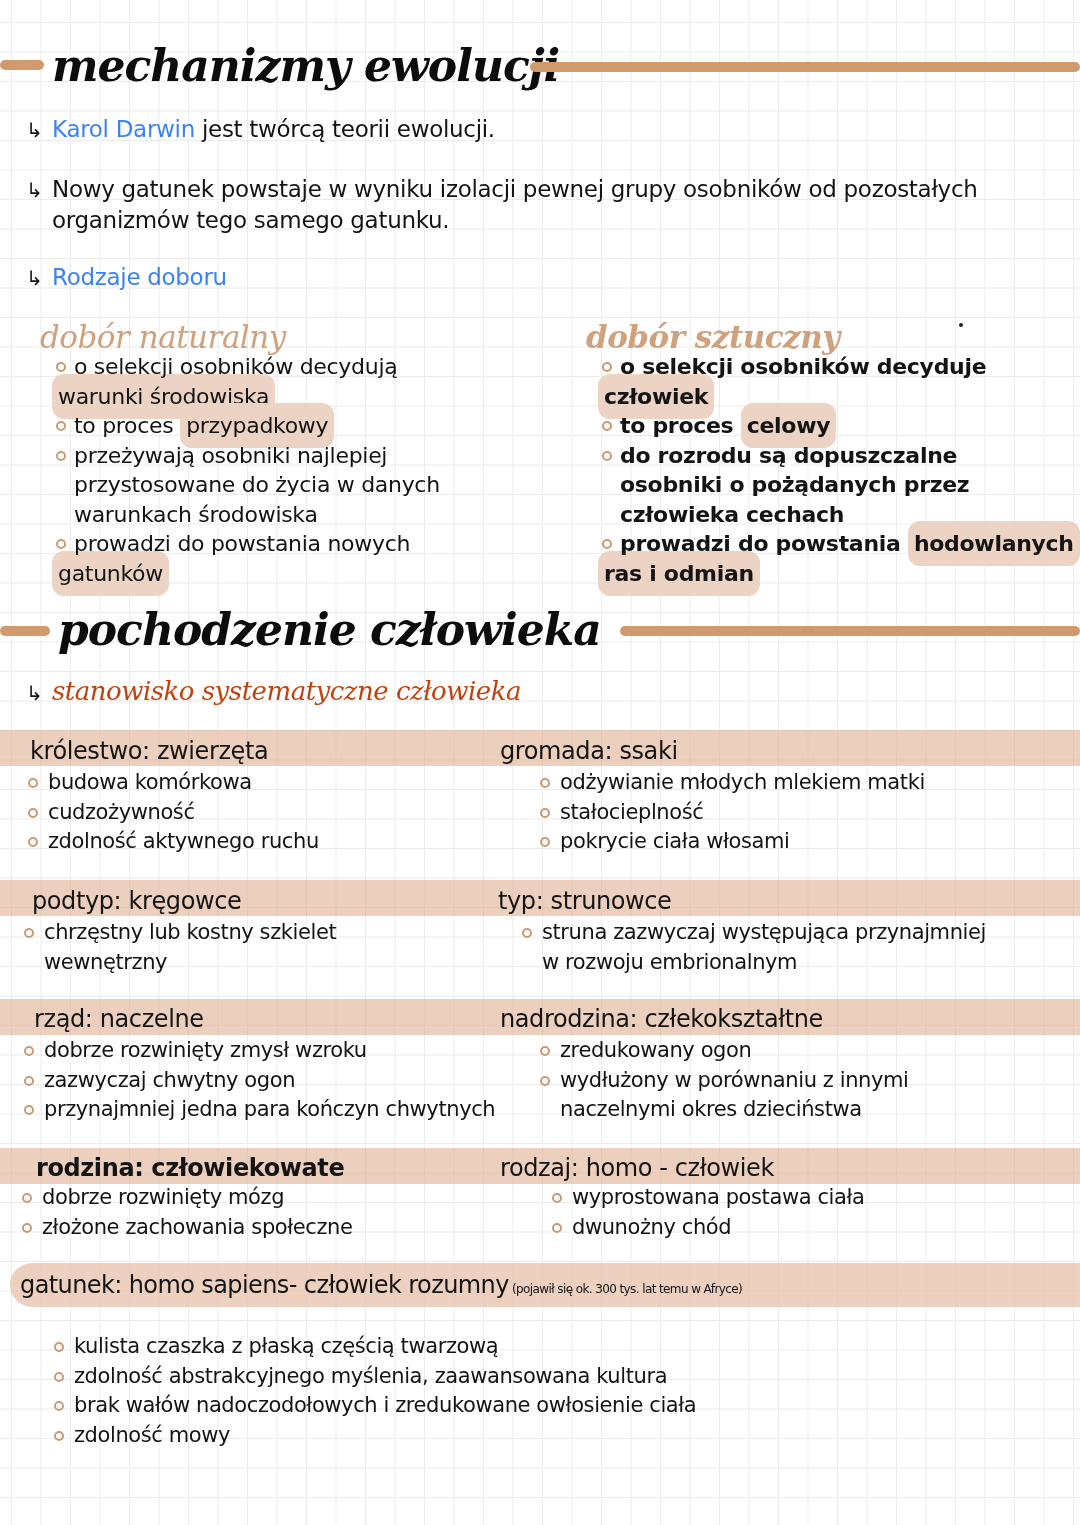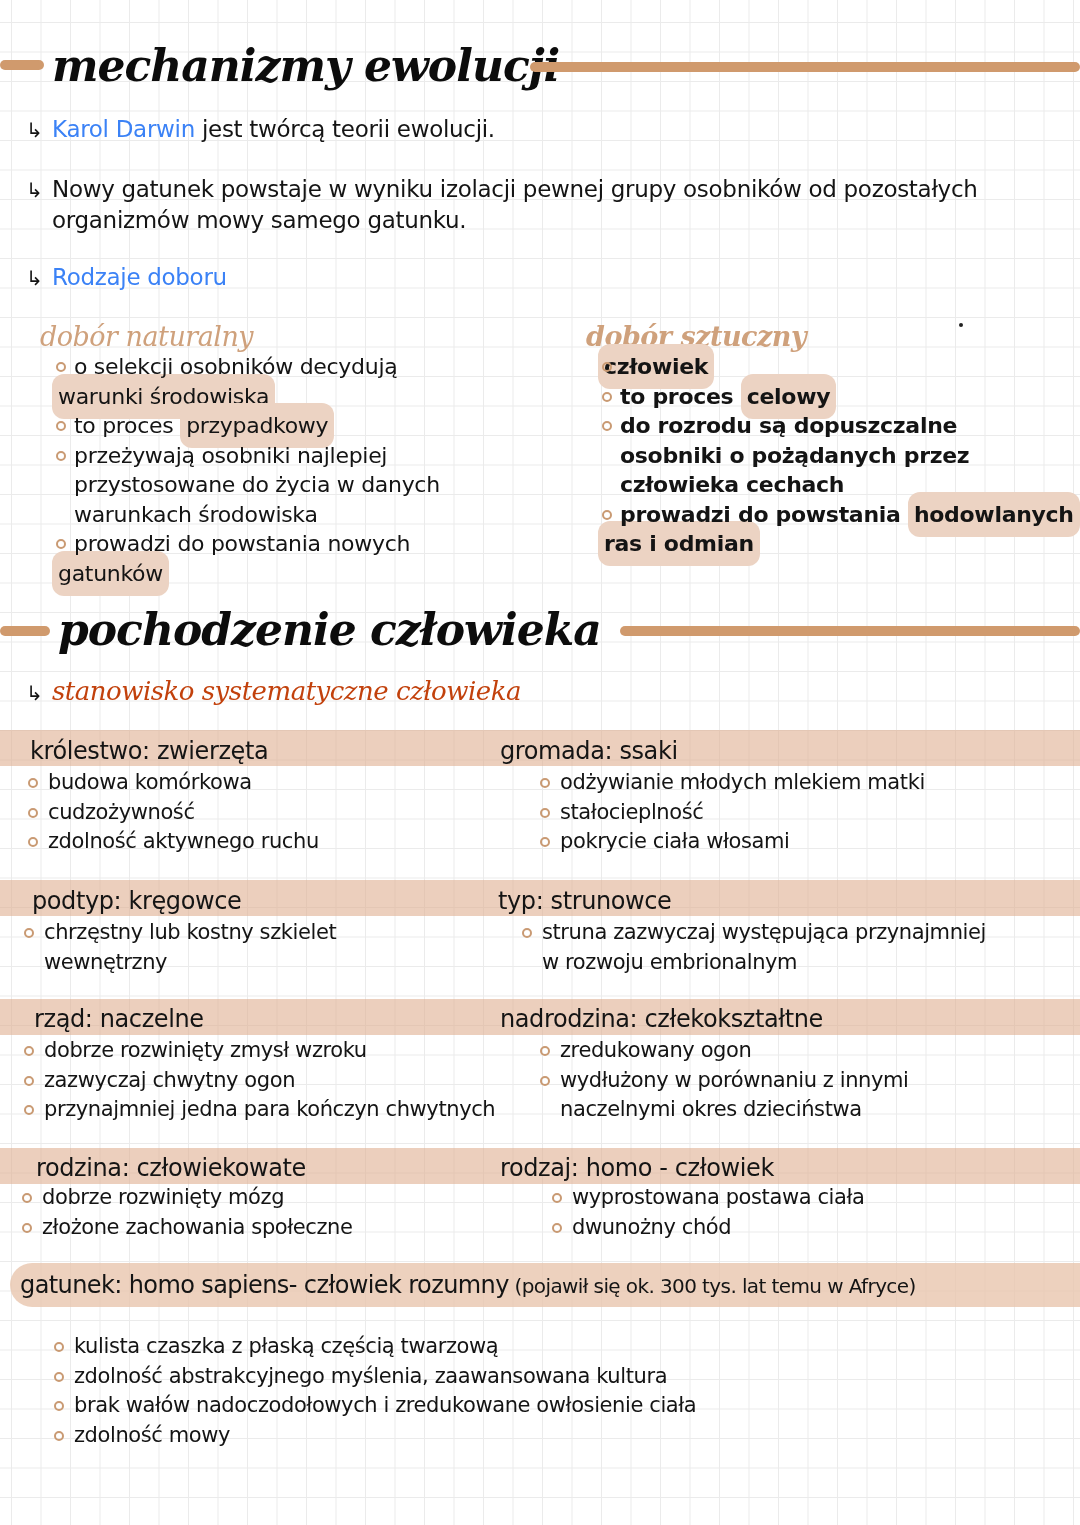--- a/index.html
+++ b/index.html
@@ -57,21 +57,21 @@
     
     .col {
       position: absolute;
       font-size: 22px; line-height: 29.5px;
       letter-spacing: -0.3px;
     }
     .col-title {
       font-family: "DejaVu Serif", serif;
       font-style: italic;
       color: #cfa17c;
-      font-size: 27px;
+      font-size: 31px;
       line-height: 30px;
       margin-left: -14px;
       letter-spacing: -0.5px;
     }
     .bullet {
       position: relative;
       padding-left: 20px;
       white-space: nowrap;
     }
     .bullet .dot {
@@ -108,21 +108,21 @@
       position: absolute; left: 10px; width: 1070px; height: 44px;
       background: rgba(232, 196, 172, 0.78);
       border-radius: 22px 0 0 22px;
     }
     .species-text {
       position: absolute; left: 20px;
       font-size: 24px; line-height: 44px;
       white-space: nowrap;
       letter-spacing: -0.6px;
     }
-    .species-note { font-size: 20px; }
+    .species-note { font-size: 12px; }
 
     .dot-mark {
       position: absolute; width: 4px; height: 4px; border-radius: 50%;
       background: #222;
     }
   </style>
 </head>
 <body>
 
 <div class="heading-row" style="top:38px;">
@@ -130,21 +130,21 @@
   <div class="heading-title" style="left:52px; top:6px;">mechanizmy ewolucji</div>
   <div class="heading-line" style="left:530px; top:24px; width:550px;"></div>
 </div>
 
 <div class="arrow-line" style="top:114px;">
   <span class="arrow-icon">↳</span><span class="accent">Karol Darwin</span><span> jest twórcą teorii ewolucji.</span>
 </div>
 
 <div class="arrow-line" style="top:174px;">
   <span class="arrow-icon">↳</span><span>Nowy gatunek powstaje w wyniku izolacji pewnej grupy osobników od pozostałych</span>
-  <span class="cont">organizmów mowy samego gatunku.</span>
+  <span class="cont">organizmów tego samego gatunku.</span>
 </div>
 
 <div class="arrow-line" style="top:262px;">
   <span class="arrow-icon">↳</span><span class="accent">Rodzaje doboru</span>
 </div>
 
 <div class="col" style="left:54px; top:322px; width:480px;">
   <div class="col-title">dobór naturalny</div>
   <div class="bullet">
     <span class="dot"></span>
@@ -165,20 +165,21 @@
     <span class="dot"></span>
     <span>prowadzi do powstania nowych</span>
   </div>
   <div style="margin-left:-2px;"><span class="hl">gatunków</span></div>
 </div>
 
 <div class="col" style="left:600px; top:322px; width:470px;font-weight:bold;">
   <div class="col-title">dobór sztuczny</div>
   <div class="bullet">
     <span class="dot"></span>
+    <span>o selekcji osobników decyduje</span>
   </div>
   <div style="margin-left:-2px;"><span class="hl">człowiek</span></div>
   <div class="bullet">
     <span class="dot"></span>
     <span>to proces </span><span class="hl">celowy</span>
   </div>
   <div class="bullet">
     <span class="dot"></span>
     <div>do rozrodu są dopuszczalne</div>
     <div>osobniki o pożądanych przez</div>
@@ -245,21 +246,21 @@
 <div class="tax-list" style="left:538px; top:1036px;">
   <div class="bullet"><span class="dot"></span><span>zredukowany ogon</span></div>
   <div class="bullet">
       <span class="dot"></span>
     <div>wydłużony w porównaniu z innymi</div>
     <div>naczelnymi okres dzieciństwa</div>
   </div>
 </div>
 
 <div class="band" style="top:1148px;"></div>
-<div class="tax-title" style="left:36px; top:1153px;">rodzina: człowiekowate</div>
+<div class="tax-title" style="left:36px; top:1153px;font-weight:bold;">rodzina: człowiekowate</div>
 <div class="tax-title" style="left:500px; top:1153px;">rodzaj: homo - człowiek</div>
 <div class="tax-list" style="left:20px; top:1183px;">
   <div class="bullet"><span class="dot"></span><span>dobrze rozwinięty mózg</span></div>
   <div class="bullet"><span class="dot"></span><span>złożone zachowania społeczne</span></div>
 </div>
 <div class="tax-list" style="left:542px; top:1183px;margin-left:8px;">
   <div class="bullet"><span class="dot"></span><span>wyprostowana postawa ciała</span></div>
   <div class="bullet"><span class="dot"></span><span>dwunożny chód</span></div>
 </div>
 

